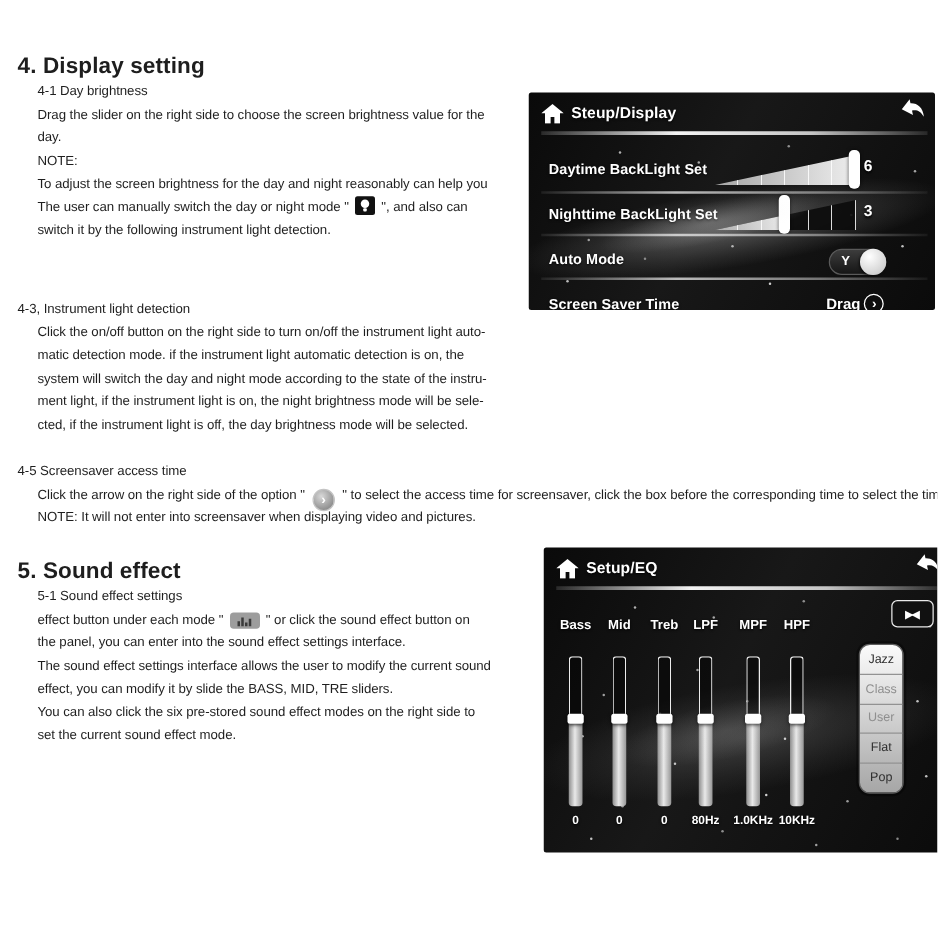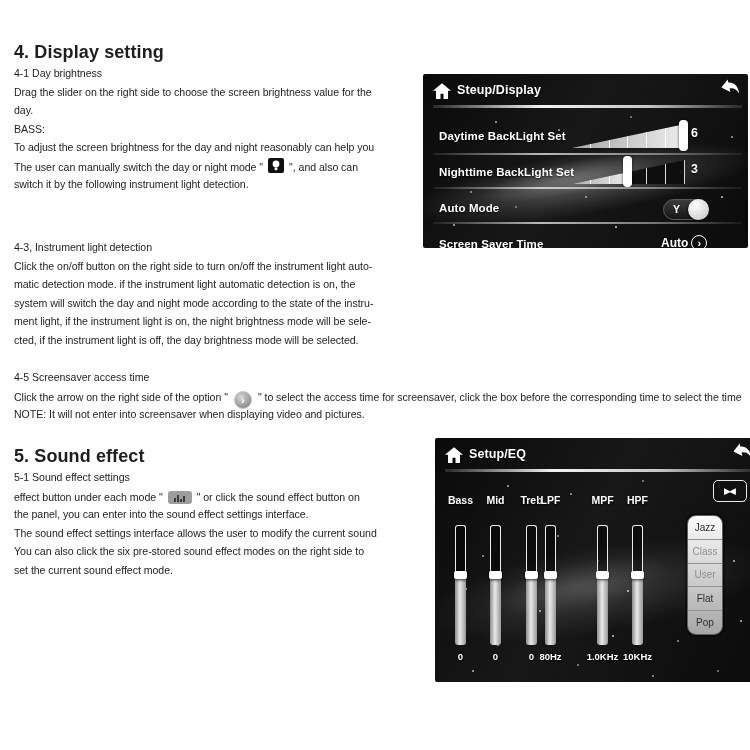--- a/index.html
+++ b/index.html
@@ -4,21 +4,21 @@
 <style>
   html,body{margin:0;padding:0;}
   .page{
     position:relative; width:750px; height:750px; background:#ffffff;
     overflow:hidden; font-family:"Liberation Sans", sans-serif; color:#1e1e1e;
   }
   
   .sec{position:absolute; left:14px;}
   .h1{font-size:18px; font-weight:bold; height:22px; line-height:20px; white-space:nowrap; letter-spacing:0.1px;}
   .ln{height:18.5px; line-height:18.5px; font-size:10.6px; white-space:nowrap; letter-spacing:-0.05px;}
-  .indent{}
+  .indent{margin-left:16px;}
   .icoline .pre,.icoline .post{vertical-align:middle;}
   
   .bulb-chip{display:inline-block; width:16px; height:15px; background:#111; border-radius:2px;
     margin:0 5px; vertical-align:-3px; text-align:center; line-height:13px;}
   .circ{display:inline-flex; width:16px; height:16px; border-radius:50%;
     background:radial-gradient(circle at 38% 32%, #d8d8d8, #757575);
     border:1px solid #c4c4c4; color:#fff; font-weight:bold; font-size:11px;
     align-items:center; justify-content:center; margin:0 6px; vertical-align:-4px;}
   .eq-chip{display:inline-flex; width:24px; height:13px; background:#9d9d9d; border-radius:3px;
     margin:0 5px; vertical-align:-2px; align-items:flex-end; justify-content:center; gap:1px; padding-bottom:2px; box-sizing:border-box;}
@@ -92,21 +92,21 @@
 <body>
 
 <div class="page">
 
   <div class="sec" style="top:42px;">
     <div class="h1">4. Display setting</div>
     <div class="indent">
       <div class="ln">4-1 Day brightness</div>
       <div class="ln">Drag the slider on the right side to choose the screen brightness value for the</div>
       <div class="ln">day.</div>
-      <div class="ln">BASS:</div>
+      <div class="ln">NOTE:</div>
       <div class="ln">To adjust the screen brightness for the day and night reasonably can help you</div>
       <div class="ln icoline">
         <span class="pre">The user can manually switch the day or night mode "</span><span class="bulb-chip"><svg width="16" height="15" viewBox="0 0 16 15">
               <circle cx="8" cy="6" r="3.4" fill="#fff"></circle>
               <rect x="6.6" y="9.6" width="2.8" height="2.6" rx="0.8" fill="#fff"></rect>
             </svg></span><span class="post">", and also can</span>
       </div>
       <div class="ln">switch it by the following instrument light detection.</div>
     </div>
   </div>
@@ -141,20 +141,21 @@
       <div class="ln icoline">
         <span class="pre">effect button under each mode  "</span><span class="eq-chip">
             <i style="height:4px"></i>
             <i style="height:7px"></i>
             <i style="height:3px"></i>
             <i style="height:6px"></i>
           </span><span class="post">" or click the sound effect button on</span>
       </div>
       <div class="ln">the panel, you can enter into the sound effect settings interface.</div>
       <div class="ln">The sound effect settings interface allows the user to modify the current sound</div>
+      <div class="ln">effect, you can modify it by slide the BASS, MID, TRE sliders.</div>
       <div class="ln">You can also click the six pre-stored sound effect modes on the right side to</div>
       <div class="ln">set the current sound effect mode.</div>
     </div>
   </div>
 
   <div class="panel" style="top:74px; height:174px;">
     <div class="stars"></div>
 
     <span class="p-home">
       <svg width="18" height="16" viewBox="0 0 24 21" fill="#fff">
@@ -193,21 +194,21 @@
 
     <div class="p-label" style="top:128px;">Auto Mode</div>
     <div class="toggle">
       <span class="state">Y</span>
       <span class="knob"></span>
     </div>
     <div class="divider" style="top:148px;"></div>
 
     <div class="p-label" style="top:164px;">Screen Saver Time</div>
     <div class="ss-group">
-      <span class="ss-val">Auto</span>
+      <span class="ss-val">Drag</span>
       <span class="circ-outline">
           <span>›</span>
         </span>
     </div>
     <div class="divider" style="top:186px;"></div>
     <div class="divider" style="top:219px; opacity:.55;"></div>
   </div>
 
   <div class="panel dim" style="top:438px; height:244px;margin-left:12px;">
     <div class="stars"></div>
@@ -249,21 +250,21 @@
     </div>
     <div class="band" style="left:79px;">
       <div class="band-label">Treb</div>
       <div class="vtrack">
           <div class="v-empty"></div>
           <div class="v-fill"></div>
           <div class="v-knob"></div>
         </div>
       <div class="band-value">0</div>
     </div>
-    <div class="band" style="left:98px;">
+    <div class="band" style="left:112px;">
       <div class="band-label">LPF</div>
       <div class="vtrack">
           <div class="v-empty"></div>
           <div class="v-fill"></div>
           <div class="v-knob"></div>
         </div>
       <div class="band-value">80Hz</div>
     </div>
     <div class="band" style="left:150px;">
       <div class="band-label">MPF</div>

